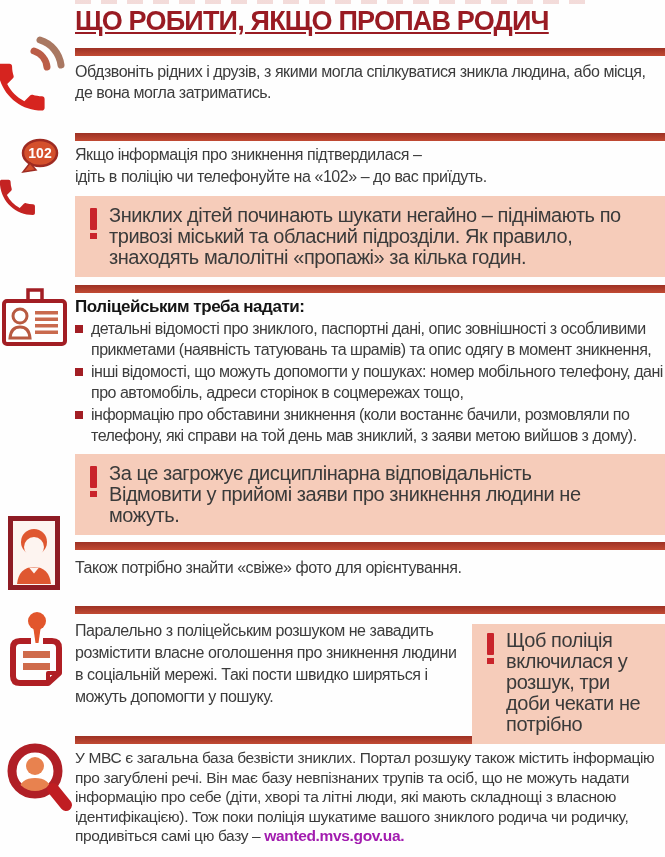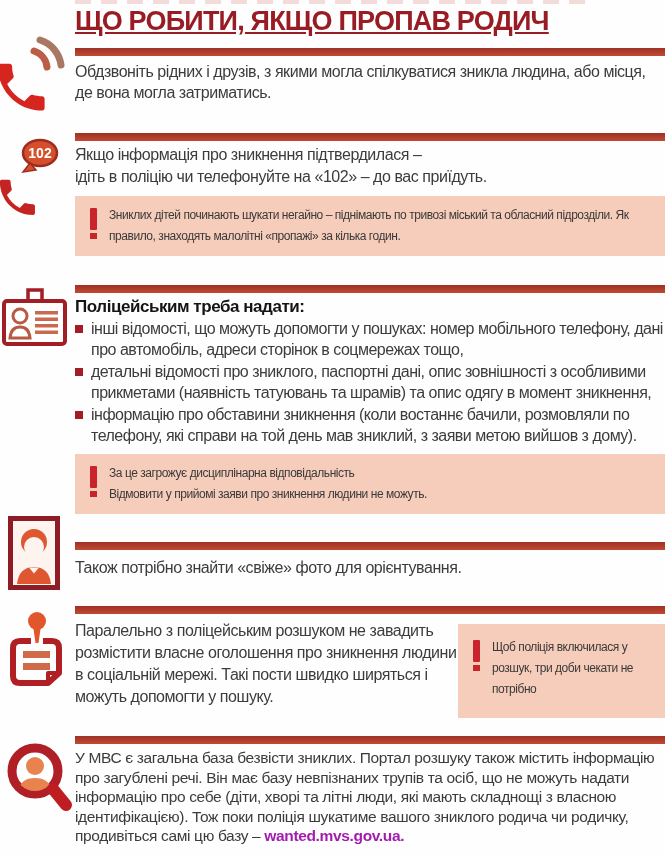--- a/index.html
+++ b/index.html
@@ -35,22 +35,22 @@
   .p4{top:557px}
   .p5{top:620px;width:382px;line-height:22px}
   .p6{top:748px;font-size:15.5px;line-height:19.6px;letter-spacing:-0.35px}
   .p6 .url{font-weight:bold;color:#a21caf;}
   .callout{
     position:absolute;background:#f6ccba;display:flex;gap:12px;
     padding:9px 10px 9px 15px;box-sizing:border-box;align-items:flex-start;
   }
   .c1{top:196px;left:75px;right:0;min-height:58px}
   .c2{top:454px;left:75px;right:0;min-height:56px}
-  .c3{top:624px;left:458px;right:0;min-height:94px;padding-top:13px}
-  .ctext{font-size:12px;line-height:21px;letter-spacing:-0.45px;color:#3a3a3a;}
+  .c3{top:624px;left:472px;right:0;min-height:94px;padding-top:6px}
+  .ctext{font-size:20px;line-height:21px;letter-spacing:-0.45px;color:#3a3a3a;}
   .excl{flex:none;display:flex;flex-direction:column;align-items:center;gap:3px;margin-top:3px;}
   .excl .bar-v{width:7px;height:22px;background:#c9242b;border-radius:1px;}
   .excl .dot{width:7px;height:6px;background:#c9242b;}
   .icon{position:absolute;}
   .i-phone{left:-10px;top:36px;}
   .i-102{left:-8px;top:136px;}
   .i-id{left:2px;top:288px;}
   .i-photo{left:8px;top:516px;}
   .i-pin{left:6px;top:610px;}
   .i-search{left:4px;top:740px;}
@@ -112,25 +112,25 @@
       <rect x="33" y="23" width="23" height="3.5" fill="#c96a4e"></rect>
       <rect x="33" y="29.5" width="23" height="3.5" fill="#c96a4e"></rect>
       <rect x="33" y="36" width="23" height="3.5" fill="#c96a4e"></rect>
       <rect x="33" y="42.5" width="23" height="3.5" fill="#c96a4e"></rect>
     </svg>
   </span>
   <div class="para h3">Поліцейським треба надати:</div>
   <div class="bullets">
     <div class="bullet">
       <span class="sq"></span>
-      <span class="btxt">інші відомості, що можуть допомогти у пошуках: номер мобільного телефону, дані про автомобіль, адреси сторінок в соцмережах тощо,</span>
+      <span class="btxt">детальні відомості про зниклого, паспортні дані, опис зовнішності з особливими прикметами (наявність татуювань та шрамів) та опис одягу в момент зникнення,</span>
     </div>
     <div class="bullet">
       <span class="sq"></span>
-      <span class="btxt">детальні відомості про зниклого, паспортні дані, опис зовнішності з особливими прикметами (наявність татуювань та шрамів) та опис одягу в момент зникнення,</span>
+      <span class="btxt">інші відомості, що можуть допомогти у пошуках: номер мобільного телефону, дані про автомобіль, адреси сторінок в соцмережах тощо,</span>
     </div>
     <div class="bullet">
       <span class="sq"></span>
       <span class="btxt">інформацію про обставини зникнення (коли востаннє бачили, розмовляли по телефону, які справи на той день мав зниклий, з заяви метою вийшов з дому).</span>
     </div>
   </div>
   <div class="callout c2">
     <span class="excl">
         <span class="bar-v"></span>
         <span class="dot"></span>

